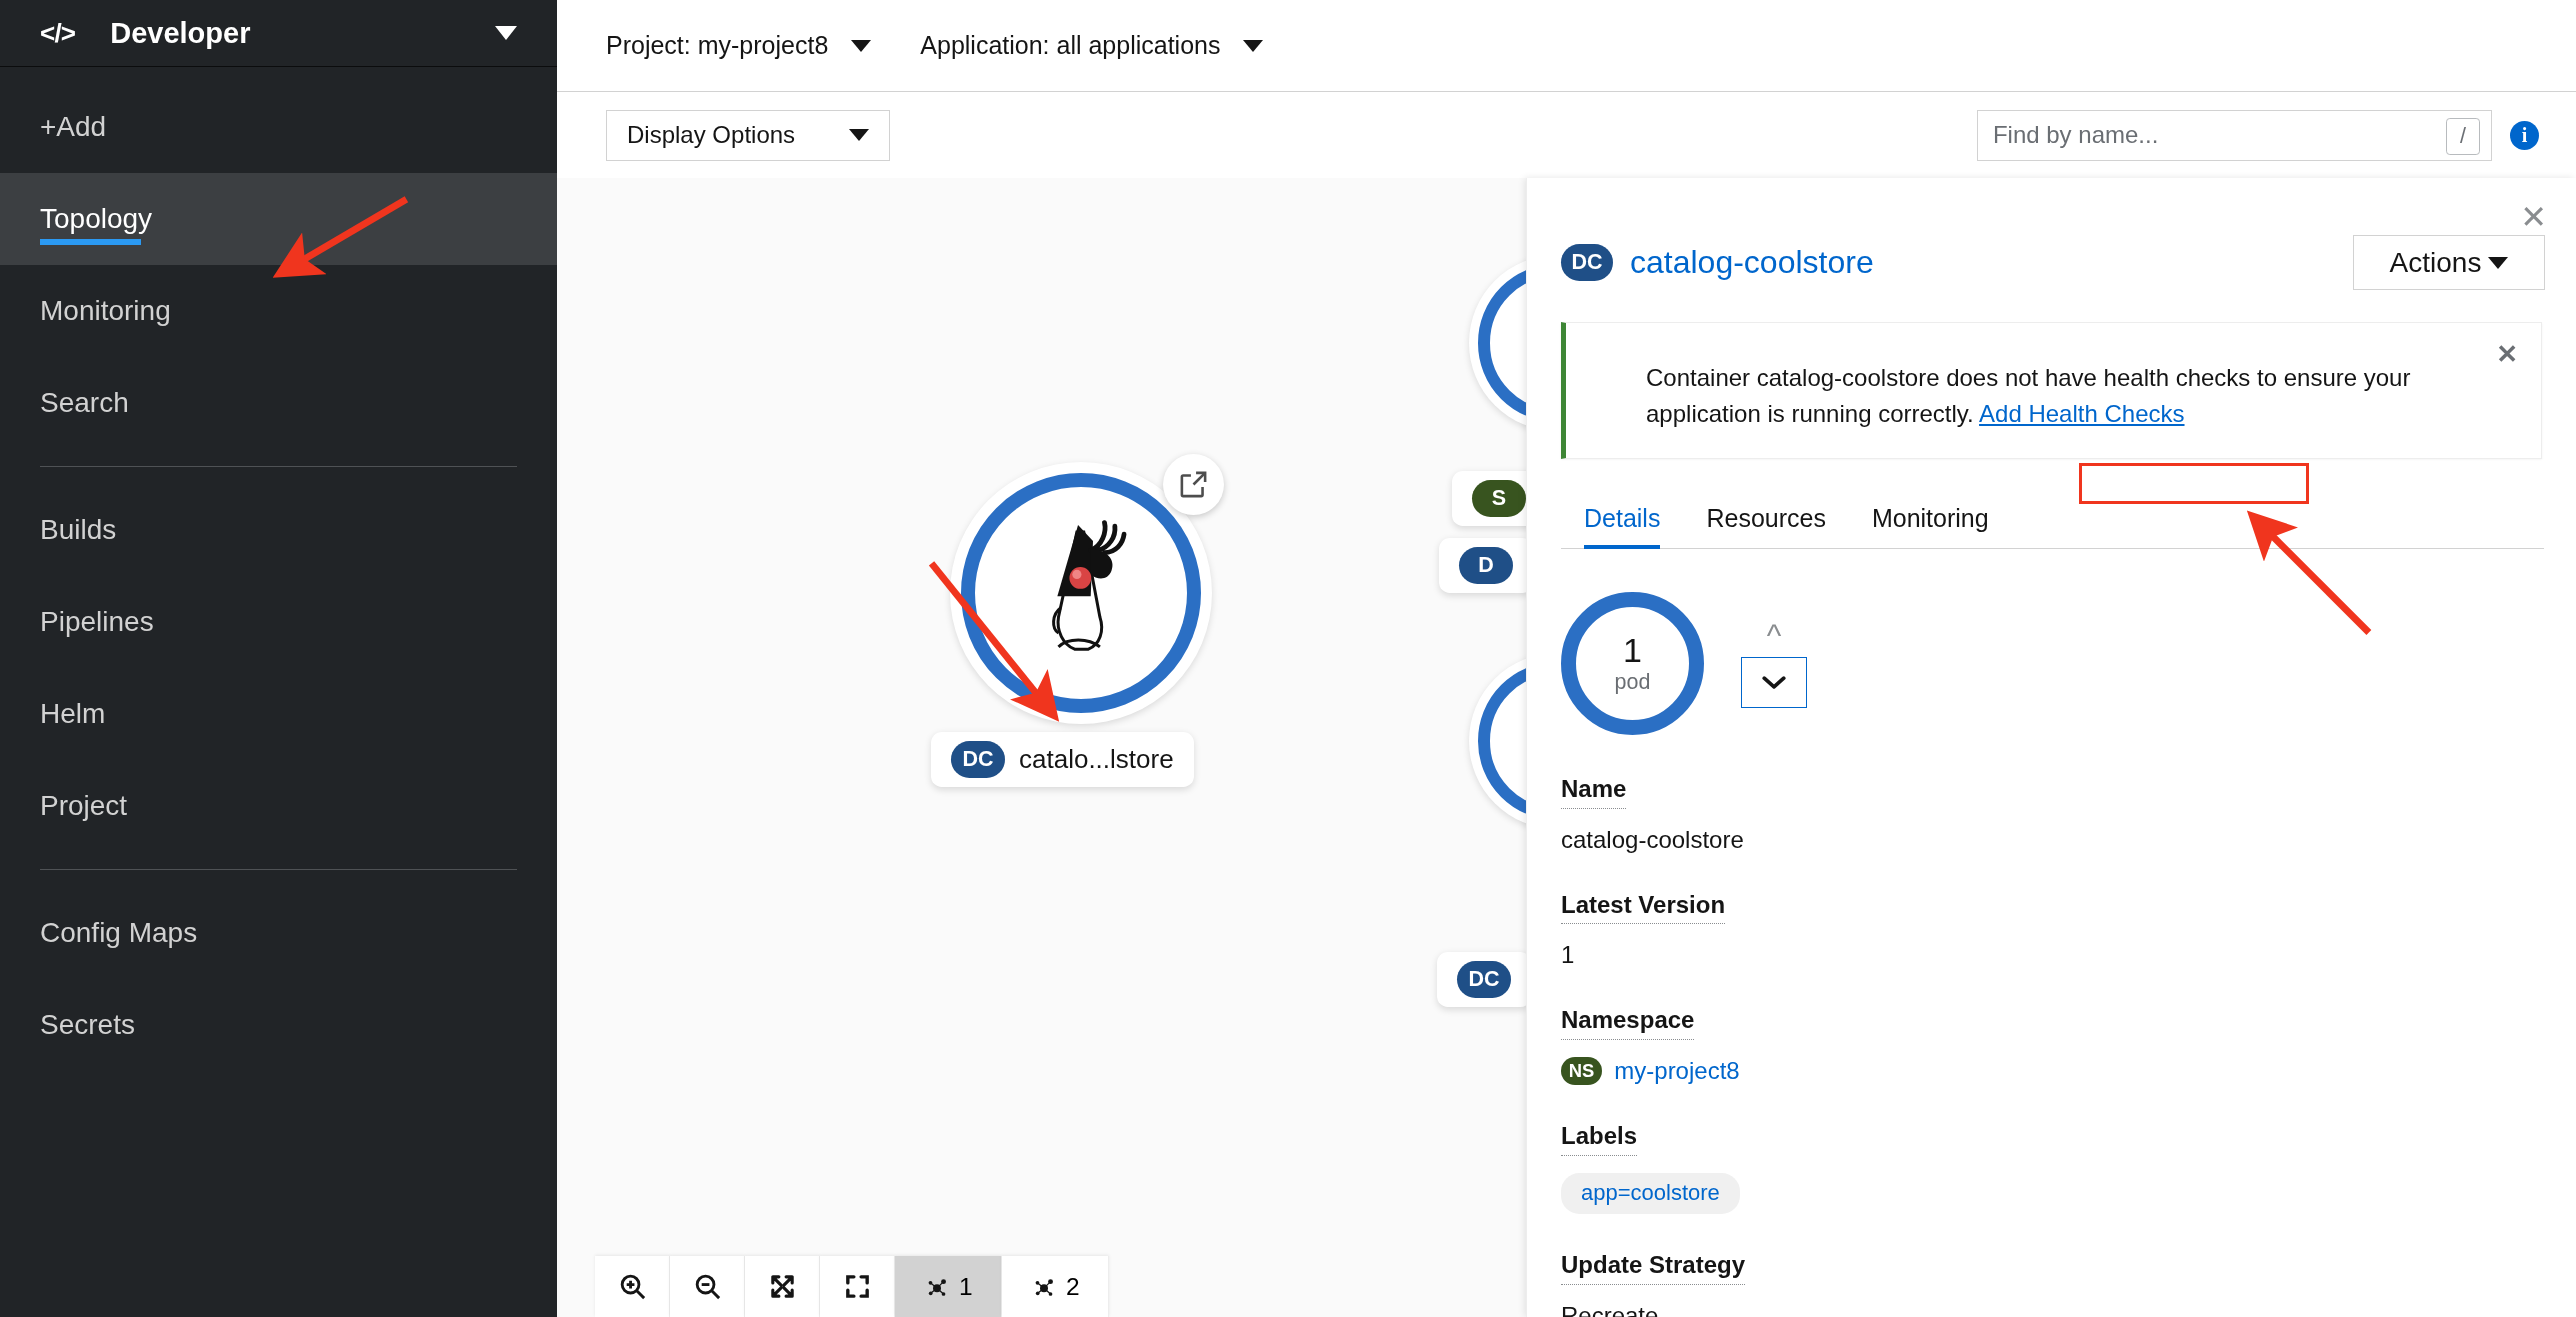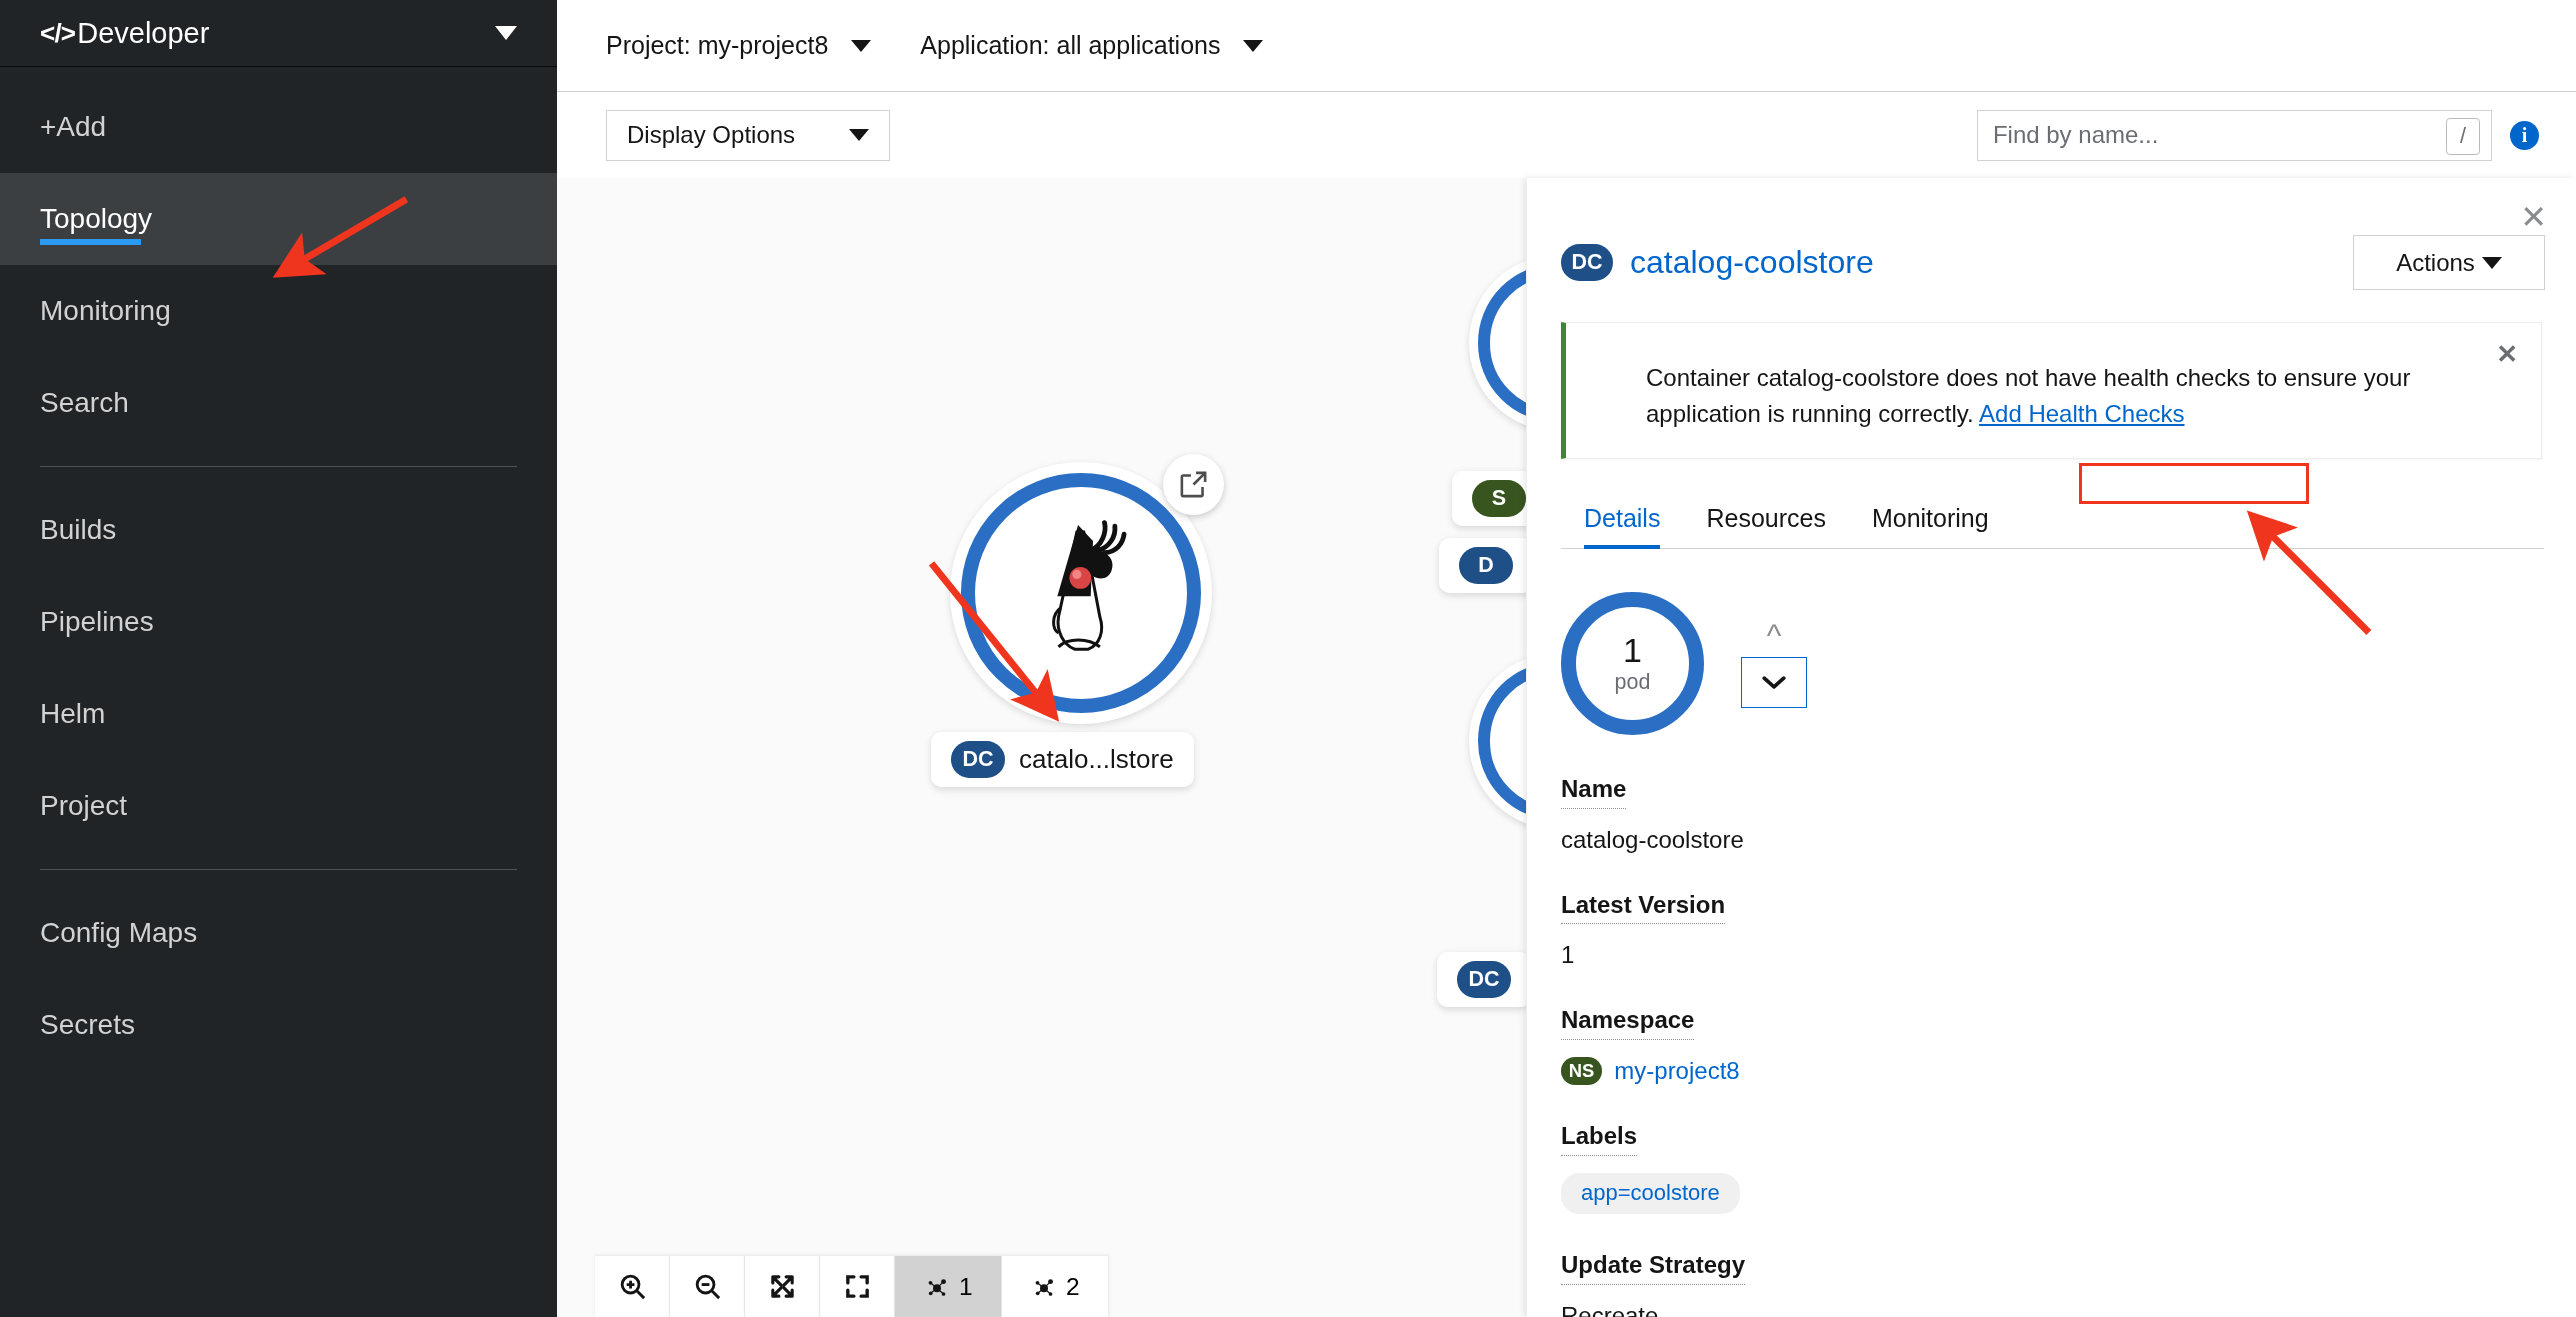--- a/index.html
+++ b/index.html
@@ -15,21 +15,21 @@
   
   #sidebar {
     position:absolute; left:0; top:0; width:557px; height:1317px;
     background:#212427; color:#d2d2d2;
   }
   .brand {
     height:67px; display:flex; align-items:center; padding:0 40px;
     background:#212427; border-bottom:0.8px solid #0b0c0d;
   }
   .brand-code { font-size:26px; font-weight:700; color:#fff; letter-spacing:-0.8px; }
-  .brand-label { font-size:29px; color:#fff; margin-left:2px; font-weight:400; }
+  .brand-label { font-size:29px; color:#fff; margin-left:35px; font-weight:700; }
   .brand-caret {
     margin-left:auto; width:0; height:0; border-left:11.5px solid transparent;
     border-right:11.5px solid transparent; border-top:14px solid #fff;
   }
   .nav-item {
     position:relative; display:flex; align-items:center;
     padding:0 40px; height:92px; font-size:28px; color:#d2d2d2;
     cursor:pointer;
   }
   .nav-item.active { background:#3c3f42; color:#fff; }
@@ -160,21 +160,21 @@
   .panel-title { display:flex; align-items:center; gap:17px; }
   .dc-pill {
     width:52px; height:37px; border-radius:18.4px; background:#1f4f87;
     color:#fff; font-size:21.5px; font-weight:700;
     display:flex; align-items:center; justify-content:center;
   }
   .panel-title-text { font-size:32px; color:#06c; font-weight:400; cursor:pointer; }
   .actions-btn {
     margin-left:auto; display:flex; align-items:center; justify-content:center;
     gap:7px; min-width:192px; height:55px; border:0.8px solid #d2d2d2;
-    background:#fff; font-size:24px; cursor:pointer;
+    background:#fff; font-size:28px; cursor:pointer;
   }
 
   .alert {
     margin:32px 34px 0 34px; border:0.8px solid #ededed; border-left:5.4px solid #3e8635;
     background:#fff; padding:20px 23px 26px 31px; position:relative;
     box-shadow:0 0.8px 2.3px rgba(0,0,0,.06);
   }
   .alert-head { display:flex; align-items:flex-start; gap:21.5px; }
   .bell { width:28px; height:32px; position:relative; flex:0 0 auto; margin-top:4.6px; }
   .alert-title { font-size:24.5px; font-weight:700; color:#151515; }

